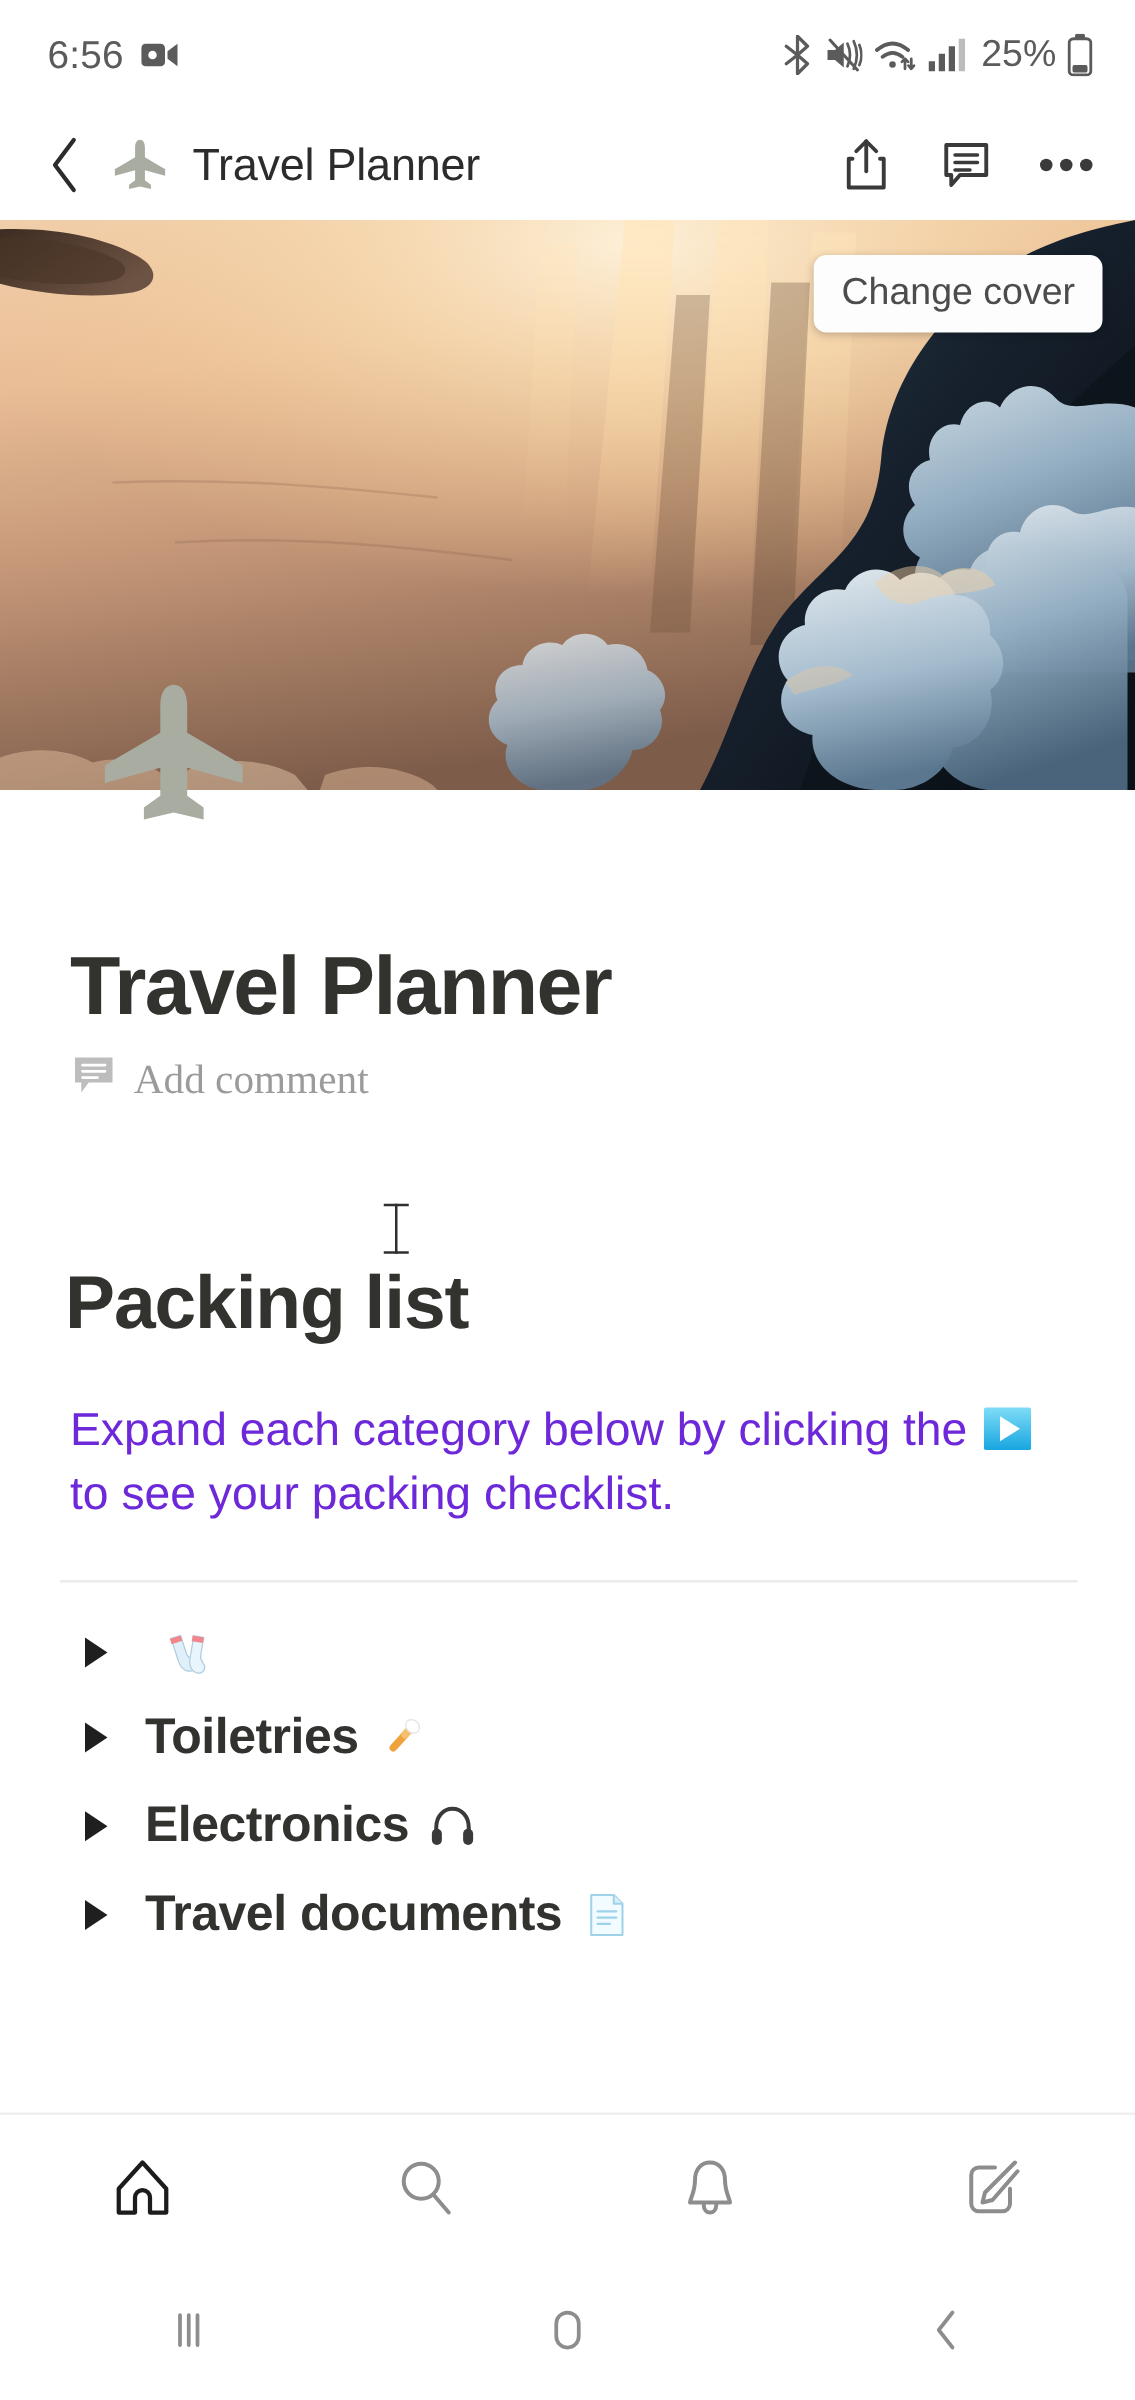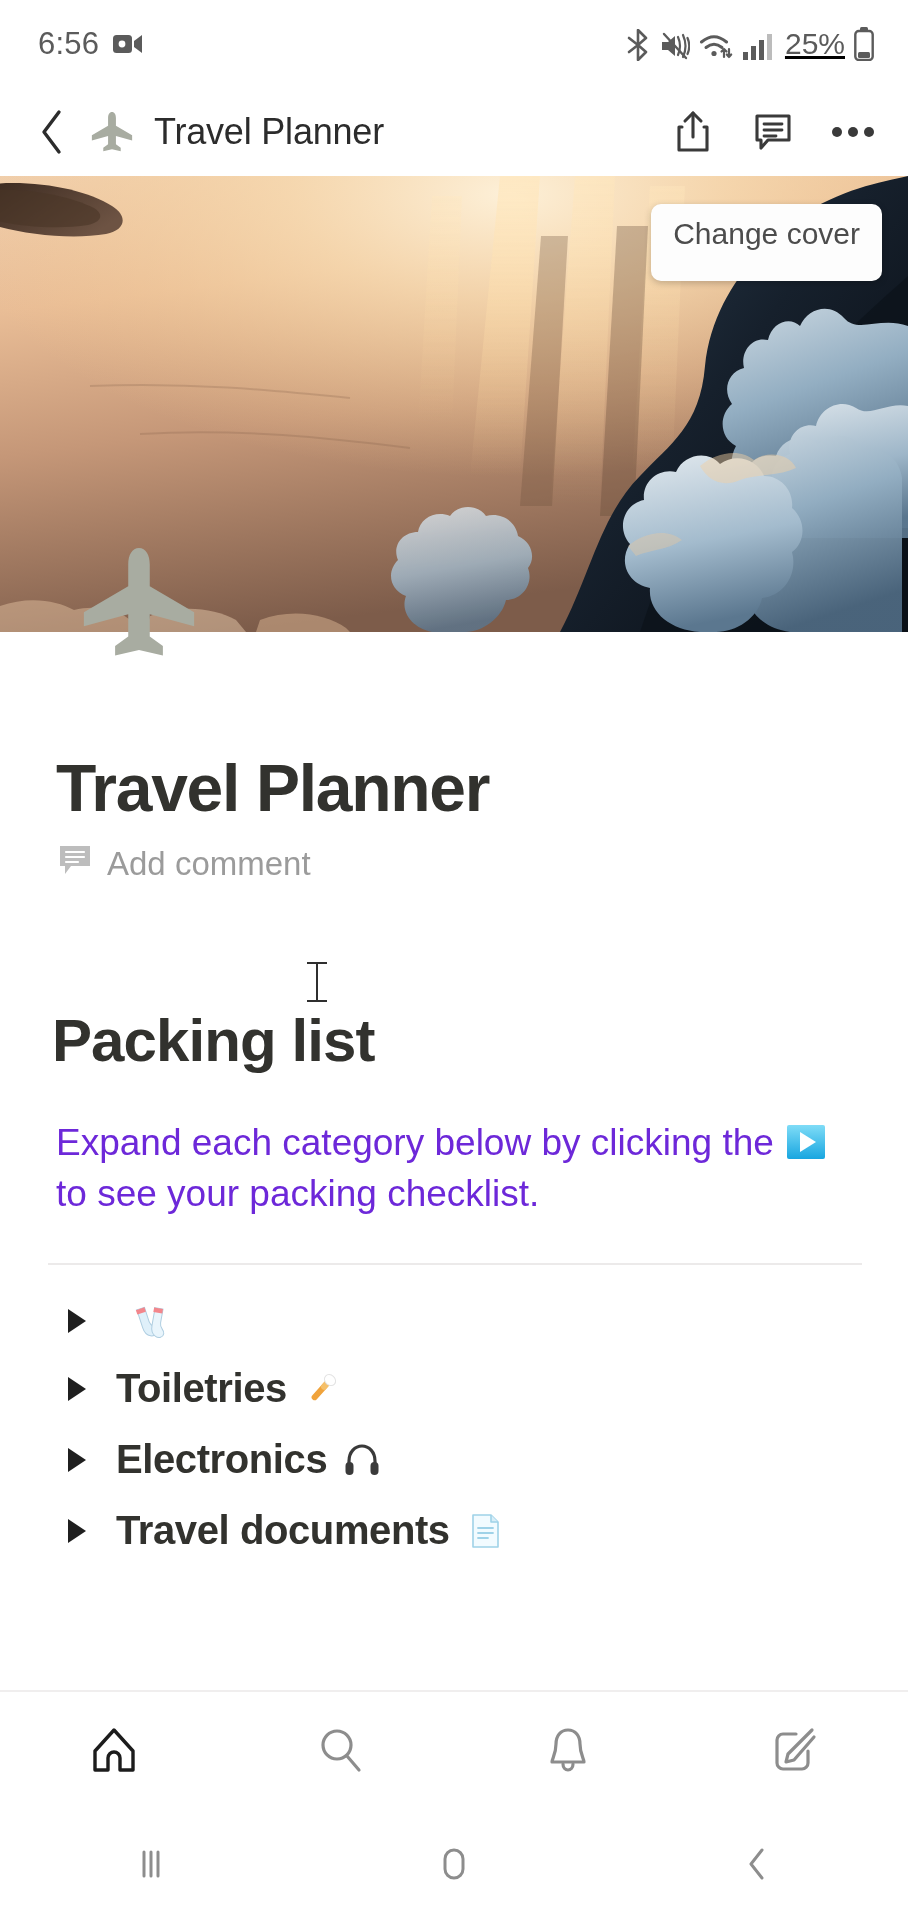--- a/index.html
+++ b/index.html
@@ -12,21 +12,21 @@
   .phone{ position:relative; width:908px; height:1920px; background:#fff;border-radius:24px; }
 
   
   .statusbar{
     position:absolute; left:0; top:0; width:908px; height:88px;
     display:flex; align-items:center; justify-content:space-between;
     padding:0 34px 0 38px;
   }
   .sb-left{ display:flex; align-items:center; gap:14px; }
   .sb-time{ font-size:31px; color:#5b5b5b; letter-spacing:.2px; }
-  .sb-right{ display:flex; align-items:flex-end; gap:9px;text-decoration:underline; }
+  .sb-right{ display:flex; align-items:center; gap:9px; }
   .sb-pct{ font-size:30px; color:#5b5b5b; margin-left:4px; }
   .ico{ display:inline-block; line-height:0; }
 
   
   .appbar{
     position:absolute; left:0; top:88px; width:908px; height:88px;
     display:flex; align-items:center; padding:0 28px 0 24px;
   }
   .back-btn{ width:56px; height:56px; display:flex; align-items:center; justify-content:center; }
   .plane-badge{ width:52px; height:52px; display:flex; align-items:center; justify-content:center; margin-left:6px; }
@@ -39,21 +39,21 @@
 
   
   .cover{
     position:absolute; left:0; top:176px; width:908px; height:456px;
     overflow:hidden;
   }
   .cover svg{ display:block; width:908px; height:456px; }
   .change-cover{
     position:absolute; right:26px; top:28px;
     background:#fdfdfd; border-radius:10px;
-    padding:13px 22px 30px;
+    padding:13px 22px 15px;
     font-size:30px; color:#4c4c4c;
     box-shadow:0 2px 7px rgba(0,0,0,.22);
     white-space:nowrap;
   }
 
   
   .page-icon{
     position:absolute; left:74px; top:538px; width:130px; height:130px;
     display:flex; align-items:center; justify-content:center;
   }
@@ -61,20 +61,21 @@
   
   .body-wrap{ position:absolute; left:0; top:632px; width:908px; }
   .page-title{
     margin:118px 0 0 56px;
     font-size:66px; font-weight:bold; color:#32322e;
     letter-spacing:-1.3px;
   }
   .add-comment{
     display:flex; align-items:center; gap:15px;
     margin:18px 0 0 58px;
+    font-family:Liberation Serif, serif;
   }
   .add-comment span{ font-size:33px; color:#9b9b9b; }
 
   .h-packing{
     margin:122px 0 0 52px;
     font-size:60px; font-weight:bold; color:#32322e;
     letter-spacing:-.9px; position:relative;
   }
   .caret{
     position:absolute; left:264px; top:-44px;

